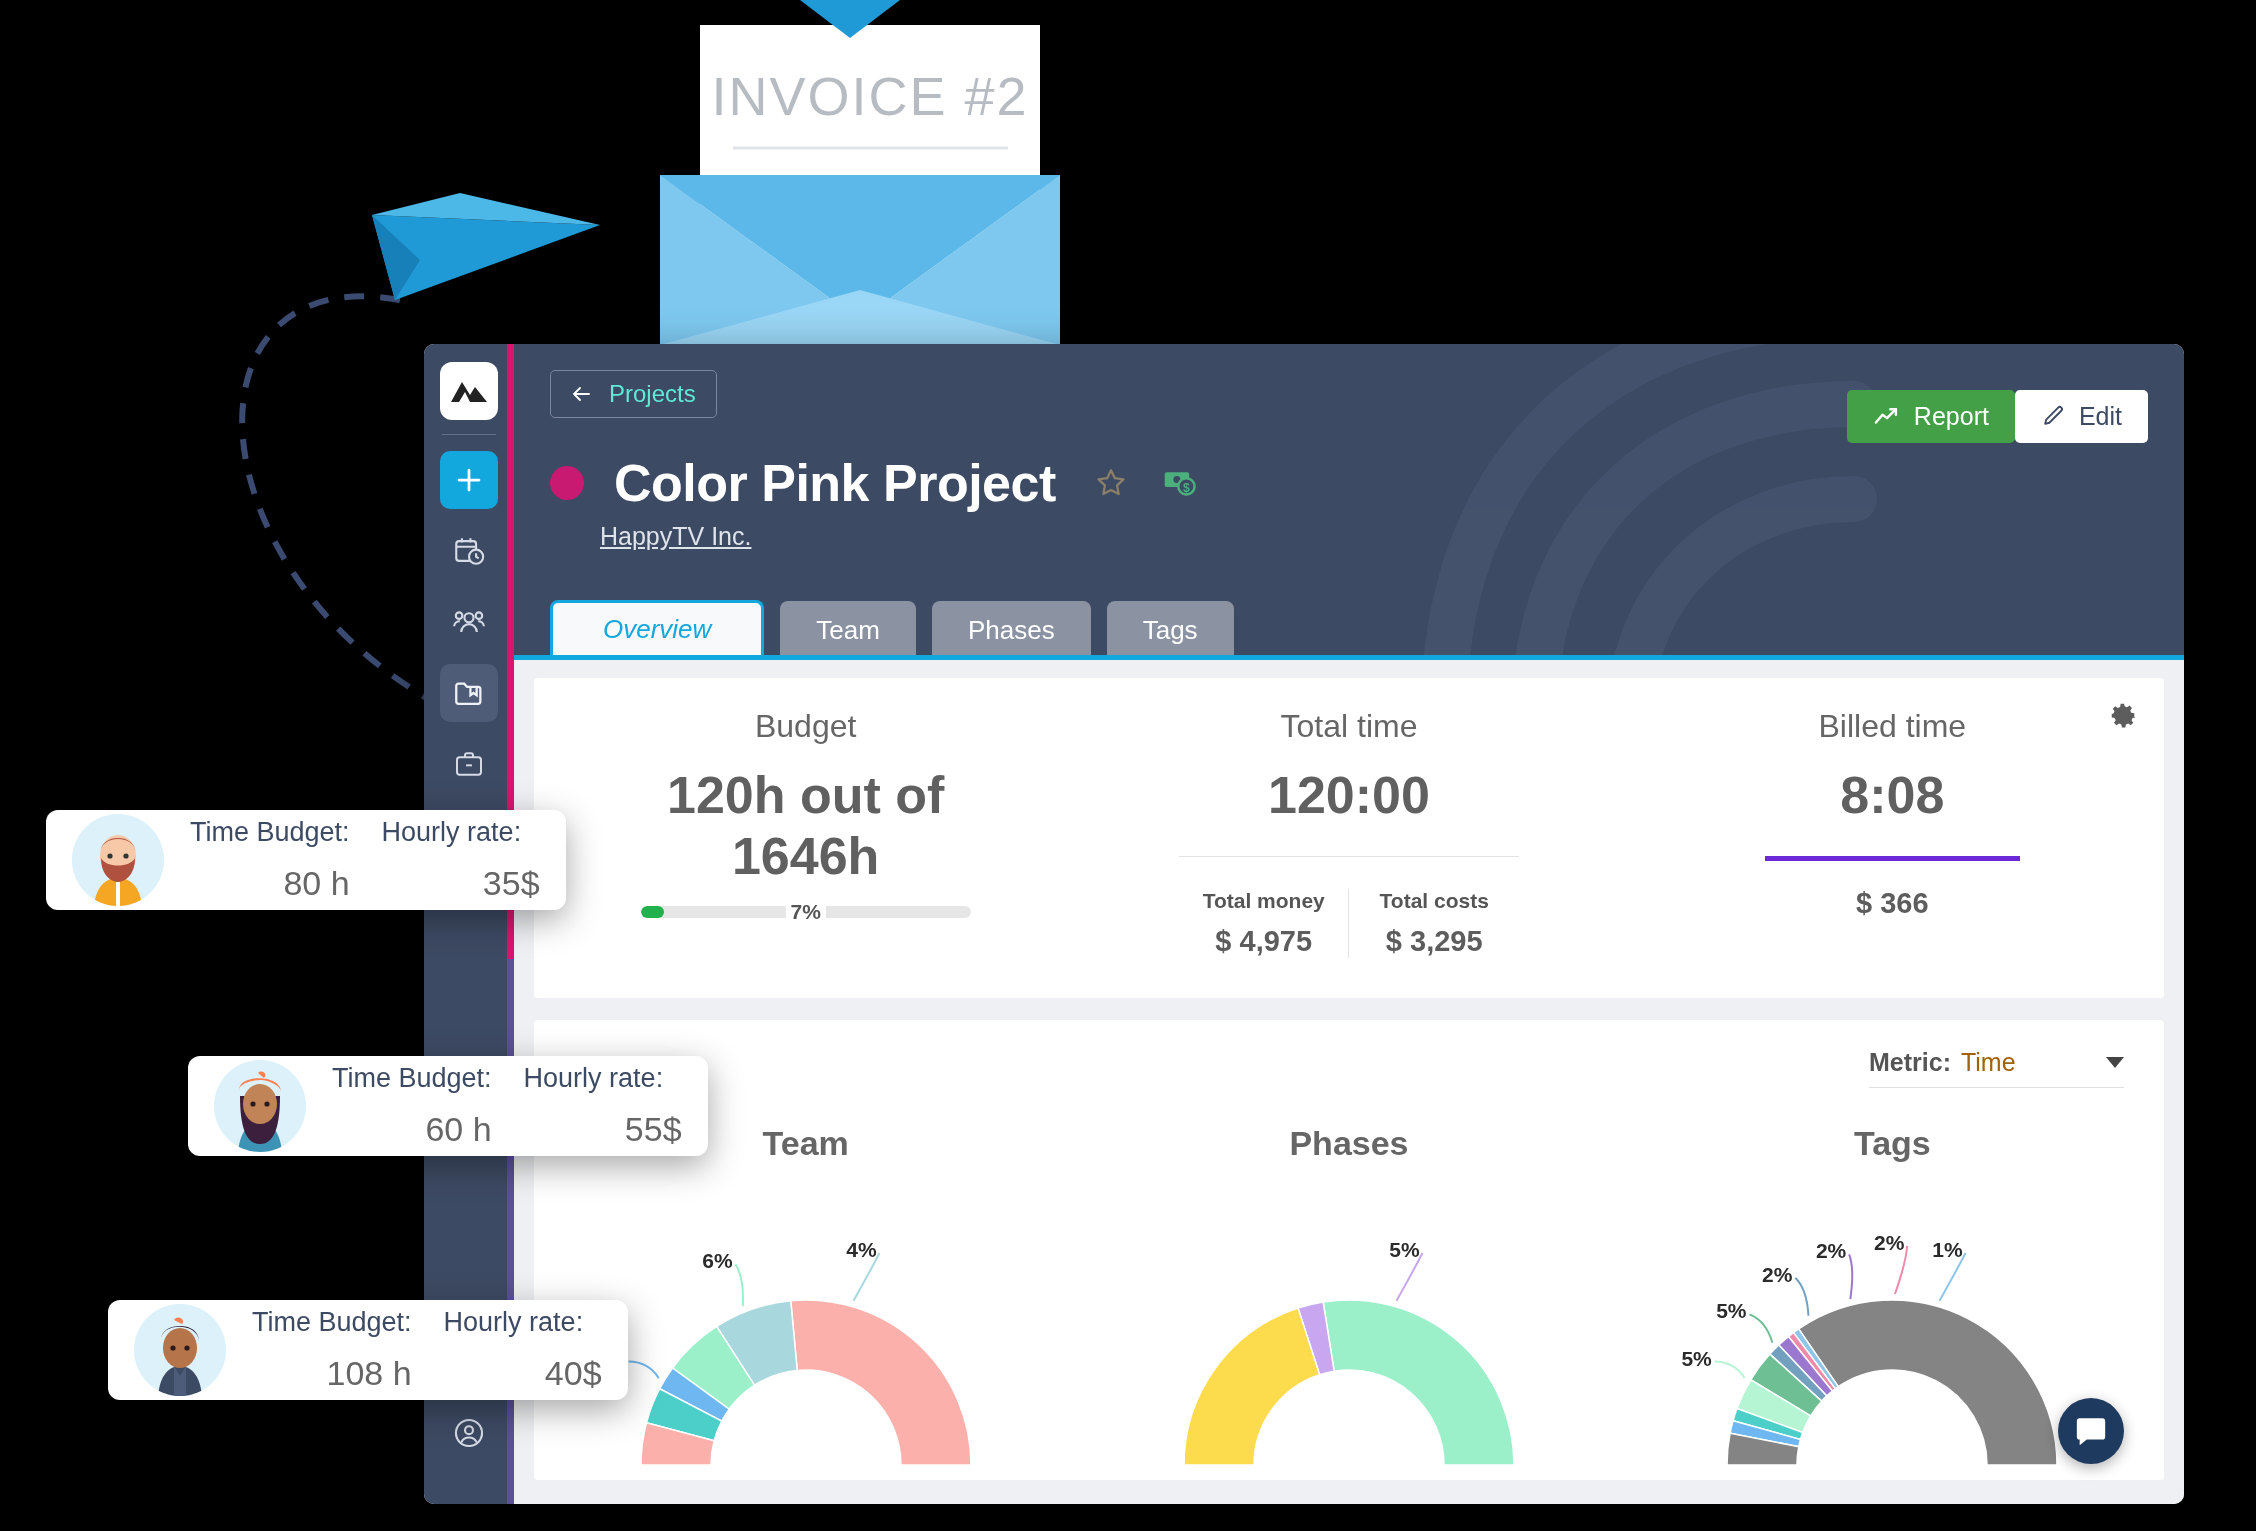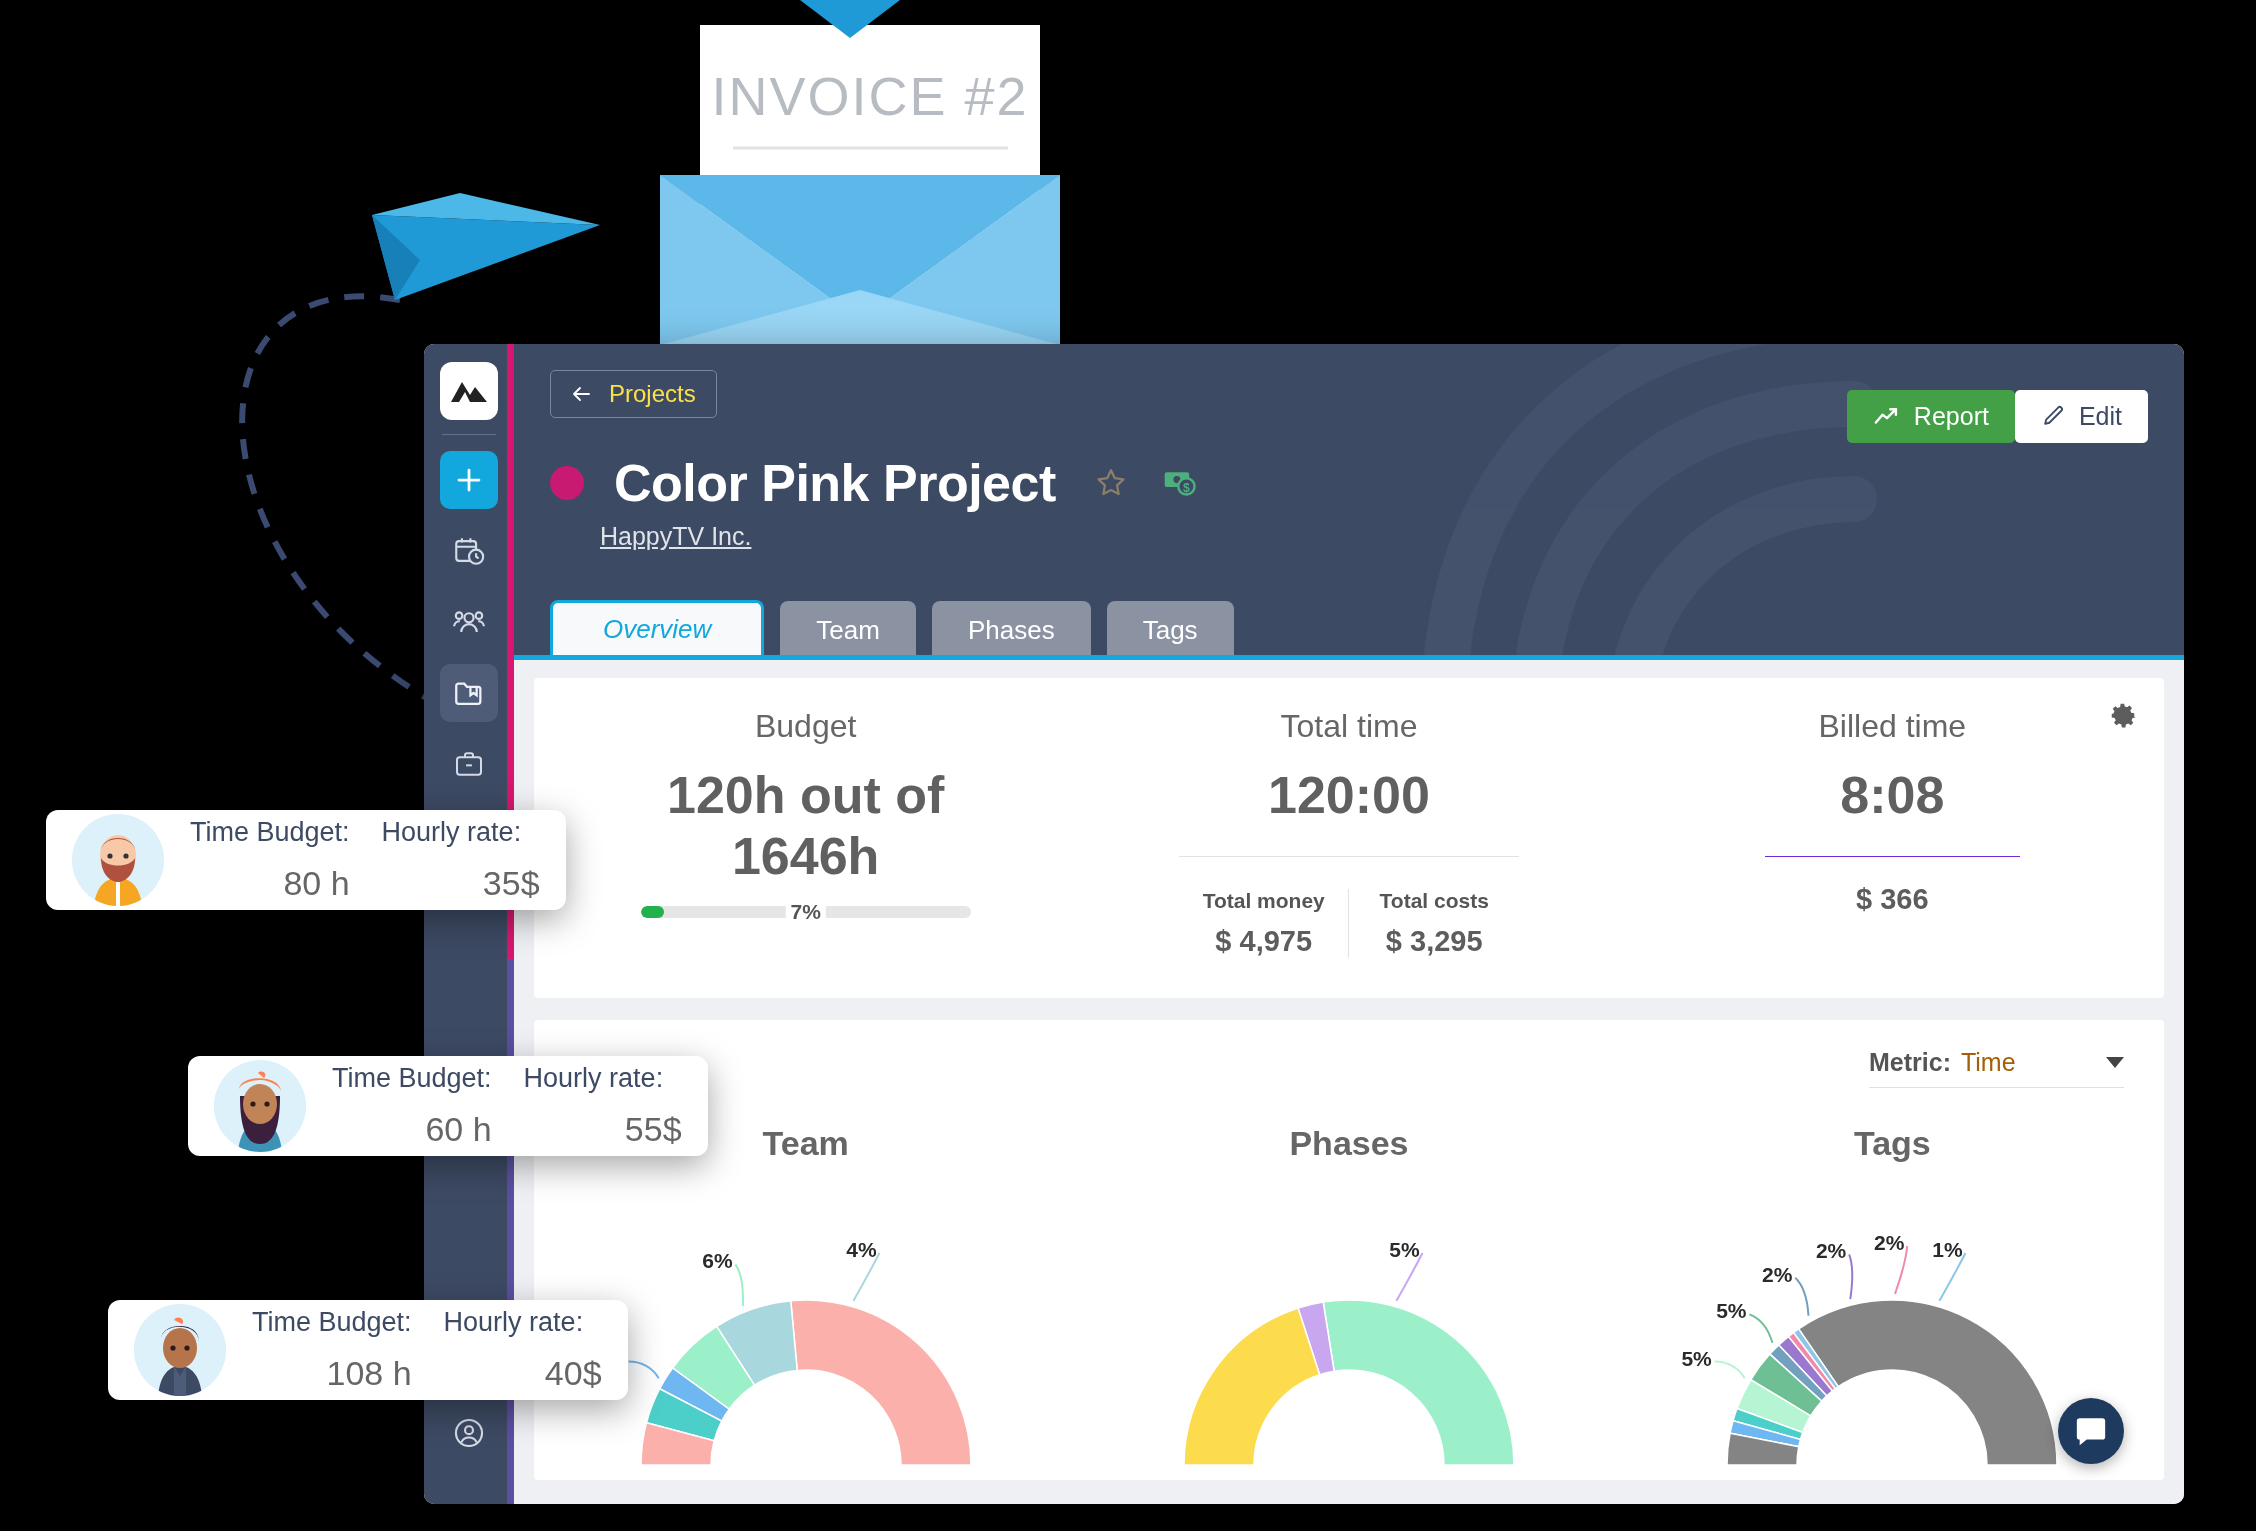--- a/index.html
+++ b/index.html
@@ -32,21 +32,21 @@
   .side-bottom { margin-top: auto; padding-bottom: 24px; display: flex; flex-direction: column; align-items: center; }
   .side-bottom .side-btn { margin-bottom: 18px; }
 
   
   #main { flex: 1; display: flex; flex-direction: column; min-width: 0; position: relative; }
 
   
   #header { background: #3d4a63; position: relative; padding: 26px 36px 0 36px; overflow: hidden; flex: 0 0 auto; height: 316px;}
   #header-swoosh { position: absolute; right: 300px; top: -90px; width: 500px; height: 480px; opacity: .6; }
   #back-btn { display: inline-flex; align-items: center; gap: 14px; border: 1px solid #7b869c;
-              border-radius: 5px; padding: 9px 20px 9px 16px; color: #fde047; font-size: 24px;
+              border-radius: 5px; padding: 9px 20px 9px 16px; color: #5eead4; font-size: 24px;
               background: transparent; cursor: pointer; }
   #title-row { display: flex; align-items: center; gap: 30px; margin-top: 35px; }
   #project-dot { width: 34px; height: 34px; border-radius: 50%; background: #c71a70; flex: 0 0 34px; }
   #project-title { font-size: 52px; font-weight: bold; color: #fff; letter-spacing: -0.5px; }
   #client-link { color: #dfe3ea; font-size: 25px; text-decoration: underline; margin: 9px 0 0 50px; display: inline-block; }
   #header-actions { position: absolute; right: 36px; top: 46px; display: flex; }
   .hbtn { display: inline-flex; align-items: center; gap: 13px; border-radius: 5px;
           padding: 12px 26px; font-size: 25px; cursor: pointer; border: none; }
   .hbtn.report { background: #43a047; color: #fff; }
   .hbtn.edit { background: #fff; color: #3d4a63; }
@@ -70,21 +70,21 @@
   .progress-wrap { display: flex; align-items: center; width: 330px; margin-top: 18px; position: relative; }
   .progress-track { flex: 1; height: 12px; background: #e6e6e6; border-radius: 6px; overflow: hidden; }
   .progress-fill { height: 100%; background: #22b14c; border-radius: 6px; }
   .progress-pct { position: absolute; left: 50%; transform: translateX(-50%); font-size: 21px;
                   color: #555; font-weight: bold; background: #fff; padding: 0 5px; }
   .substats { display: flex; margin-top: 30px; border-top: 1px solid #e2e2e2; padding-top: 32px; width: 340px; justify-content: center;}
   .substat { flex: 1; text-align: center; padding: 0 18px; }
   .substat + .substat { border-left: 1px solid #e2e2e2; }
   .substat-label { font-size: 21px; color: #555; font-weight: bold; margin-bottom: 12px; }
   .substat-value { font-size: 29px; color: #5d5d5d; font-weight: bold; }
-  .single-sub { border-top: 1px solid #6d28d9; margin-top: 30px; padding-top: 26px; width: 255px; text-align: center; }
+  .single-sub { border-top: 5px solid #6d28d9; margin-top: 30px; padding-top: 26px; width: 255px; text-align: center; }
 
   
   #charts-card { margin: 22px 20px 0 20px; padding: 26px 0 0 0; position: relative; height: 460px; overflow: hidden; }
   #metric-box { position: absolute; right: 40px; top: 22px; border-bottom: 1px solid #e0e0e0;
                 padding: 6px 0 10px 0; width: 255px; display: flex; align-items: center; cursor: pointer; }
   #metric-label { font-size: 25px; font-weight: bold; color: #555; }
   #metric-value { font-size: 25px; color: #a16207; margin-left: 10px; }
   #metric-caret { margin-left: auto; width: 0; height: 0; border-left: 9px solid transparent;
                   border-right: 9px solid transparent; border-top: 11px solid #444; }
   #charts-row { display: flex; margin-top: 78px; }

